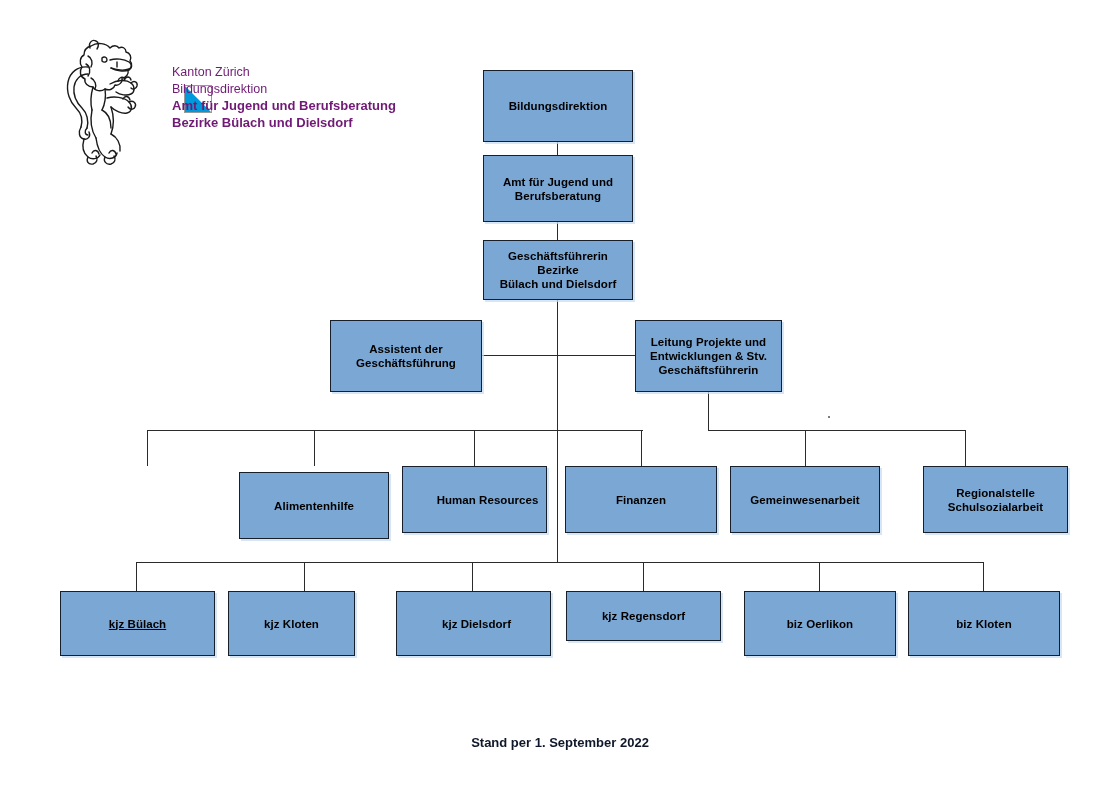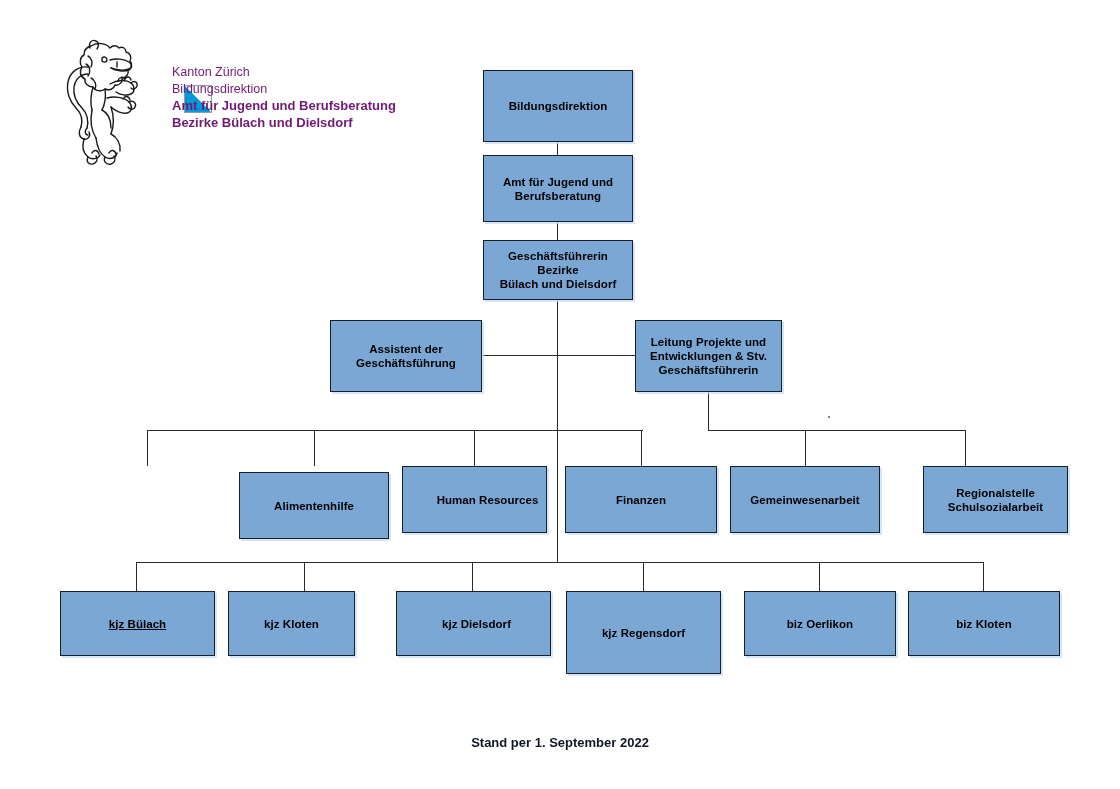--- a/index.html
+++ b/index.html
@@ -280,21 +280,21 @@
   </div>
 
   <div class="node" style="left:228px; top:591px; width:127px; height:65px;">
     <span class="label">kjz Kloten</span>
   </div>
 
   <div class="node" style="left:396px; top:591px; width:155px; height:65px;padding-left:12px;">
     <span class="label">kjz Dielsdorf</span>
   </div>
 
-  <div class="node" style="left:566px; top:591px; width:155px; height:83px;text-align:center;">
+  <div class="node" style="left:566px; top:591px; width:155px; height:50px;text-align:center;">
     <span class="label">kjz Regensdorf</span>
   </div>
 
   <div class="node" style="left:744px; top:591px; width:152px; height:65px;">
     <span class="label">biz Oerlikon</span>
   </div>
 
   <div class="node" style="left:908px; top:591px; width:152px; height:65px;">
     <span class="label">biz Kloten</span>
   </div>

